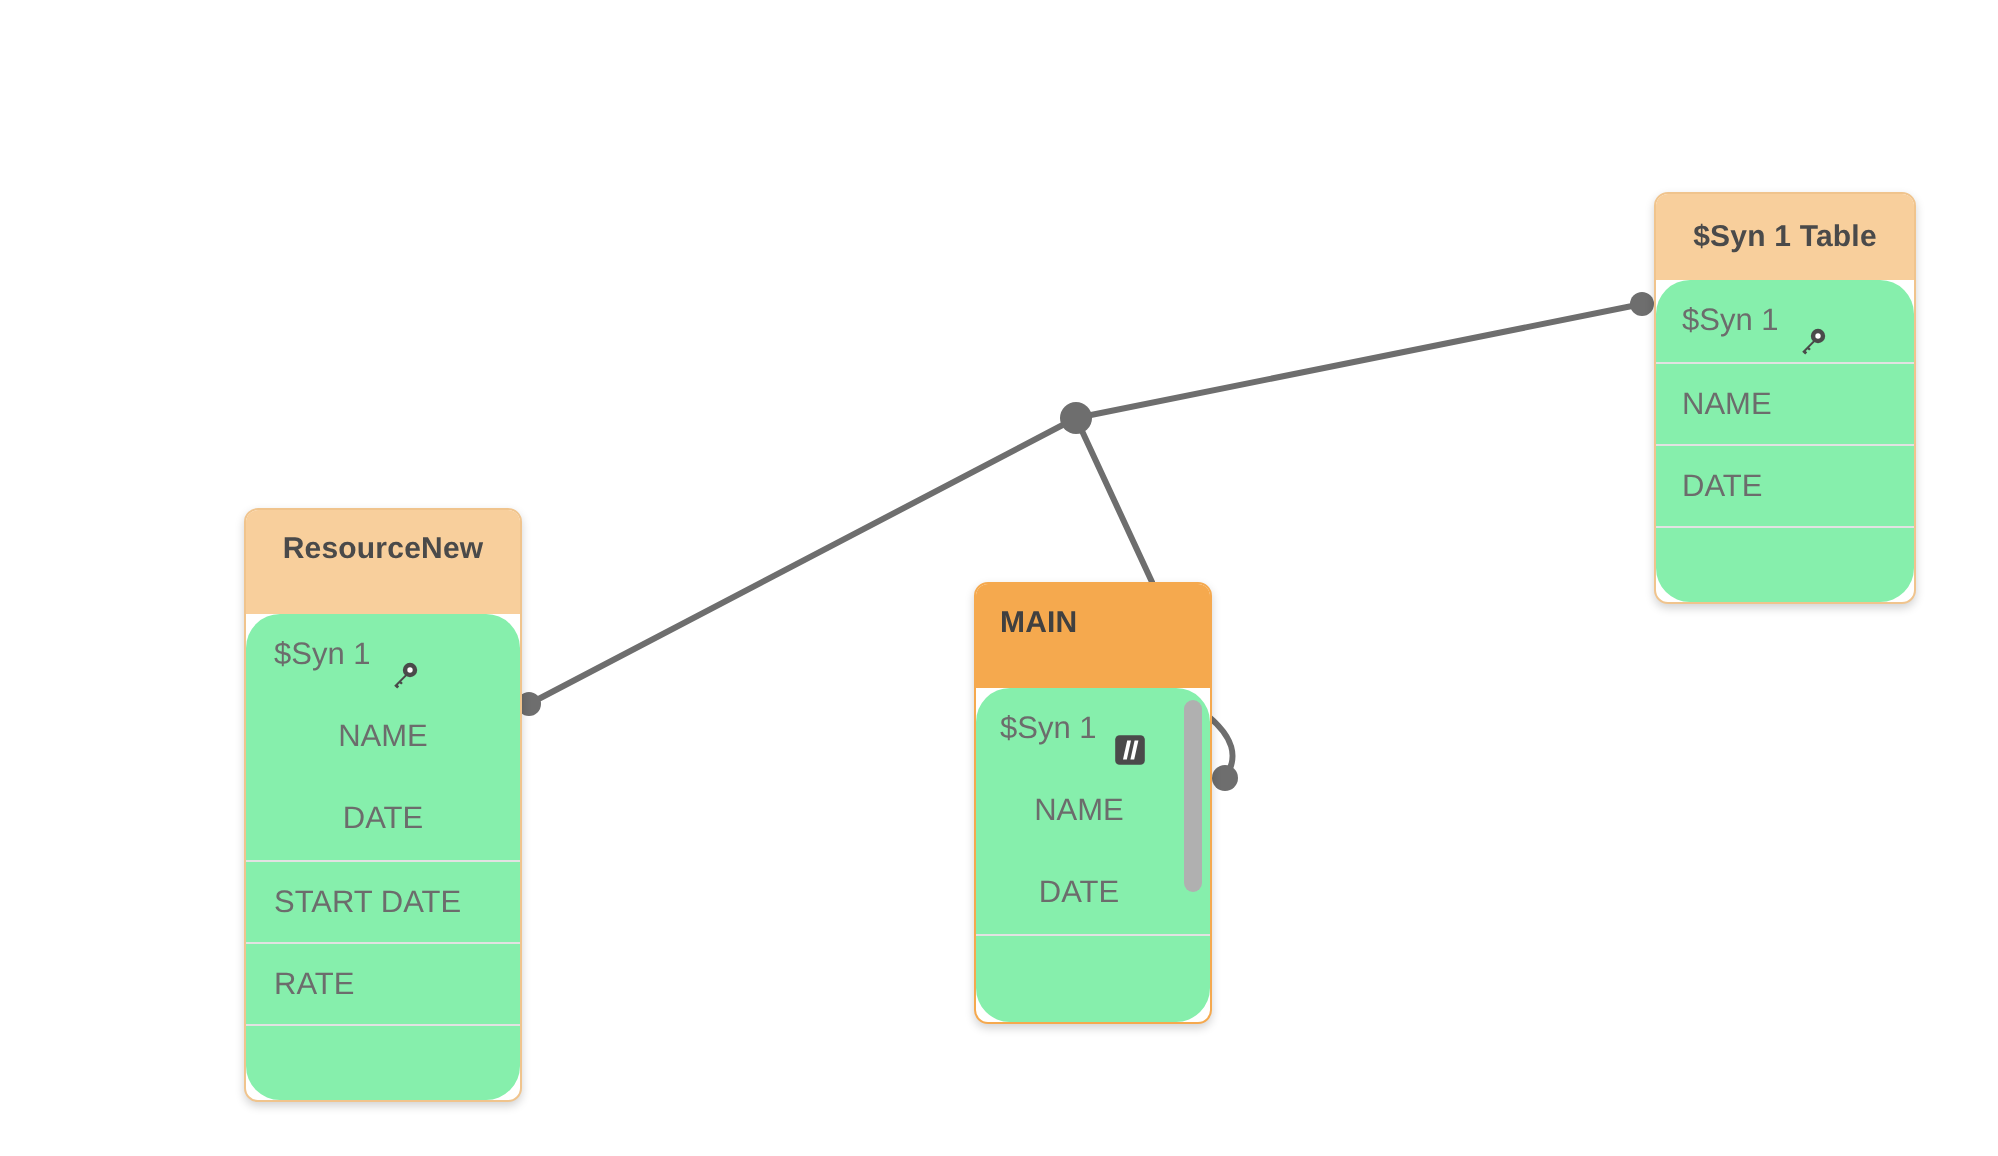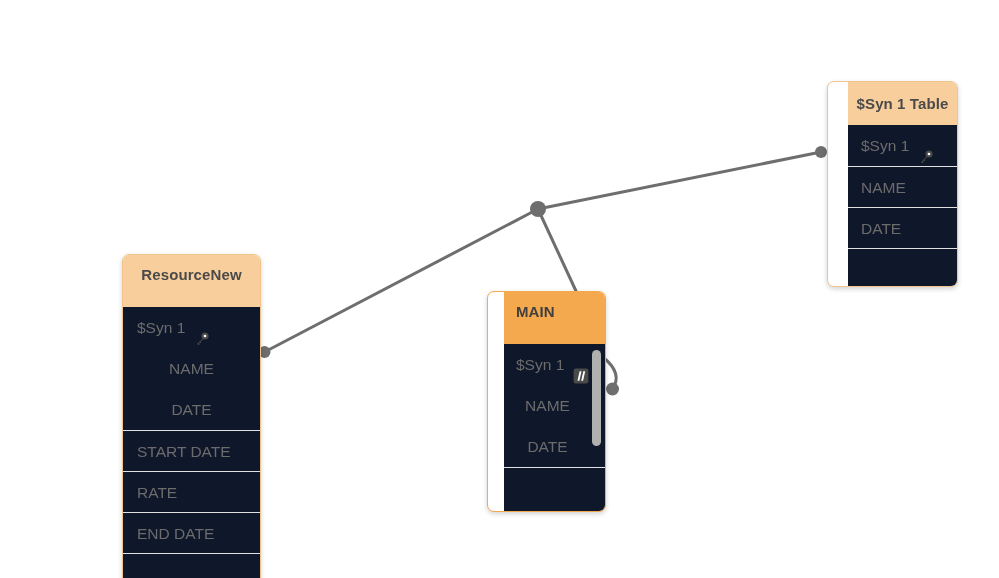--- a/index.html
+++ b/index.html
@@ -39,42 +39,42 @@
     z-index: 2;
     background: #ffffff;
     border: 1px solid #f0c48d;
     border-radius: 7px;
     box-sizing: border-box;
     box-shadow: 0 2px 5px rgba(0,0,0,0.18);
     overflow: hidden;
   }
   .table-card.accent-strong {
     border-color: #f5a94e;
-    padding-left: 16px;
   }
 
   .tbl-header {
     background: #f8cf9c;
     color: #4a4a4a;
     font-weight: bold;
     font-size: 15px;
     text-align: center;
     line-height: 40px;
     height: 52px;
     letter-spacing: 0.1px;
     white-space: nowrap;
   }
   .accent-strong .tbl-header {
     background: #f5a94e;
     color: #404040;
   }
 
   .tbl-body {
     position: relative;
-    background: #0f172a;
+    background: #86efac;
+    border-radius: 17px;
   }
 
   .field-row {
     height: 41px;
     line-height: 41px;
     font-size: 15.5px;
     color: #6c6c6c;
     padding: 0 0 0 14px;
     white-space: nowrap;
     box-sizing: border-box;
@@ -186,23 +186,20 @@
       </div>
 
       <div class="field-row">
         <span class="field-label">START DATE</span>
       </div>
 
       <div class="field-row">
         <span class="field-label">RATE</span>
       </div>
 
-      <div class="field-row">
-        <span class="field-label">END DATE</span>
-      </div>
 
       <div class="field-row blank"></div>
     </div>
   </div>
 
   <div class="table-card accent-strong" style="left:487px; top:291px; width:119px;">
     <div class="tbl-header" style="text-align:left; padding-left:12px;">MAIN</div>
     <div class="tbl-body">
 
       <div class="vscroll-track"></div>
@@ -223,21 +220,21 @@
       </div>
 
       <div class="field-row child no-rule" style="padding-right:14px;">
         <span class="field-label">DATE</span>
       </div>
 
       <div class="field-row blank" style="height:44px;"></div>
     </div>
   </div>
 
-  <div class="table-card" style="left:827px; top:81px; width:131px;padding-left:20px;">
+  <div class="table-card" style="left:827px; top:96px; width:131px;">
     <div class="tbl-header" style="line-height:43px; height:43px;">$Syn 1 Table</div>
     <div class="tbl-body">
 
       <div class="field-row first-of-group" style="padding-left:13px;">
         <span class="field-label">$Syn 1</span>
         <span class="key-icon">
           <svg viewBox="0 0 16 16" width="16" height="16">
             <g fill="#4a4a4a">
               <circle cx="11" cy="5" r="3.6"></circle>
               <circle cx="11" cy="5" r="1.35" fill="#ffffff"></circle>

